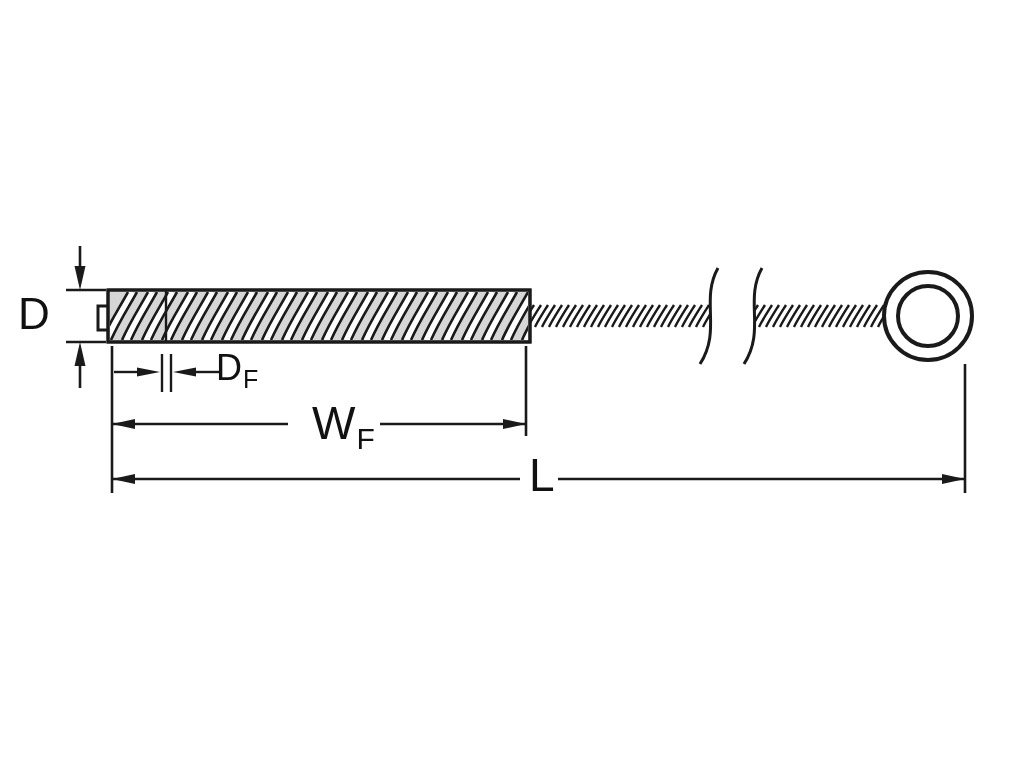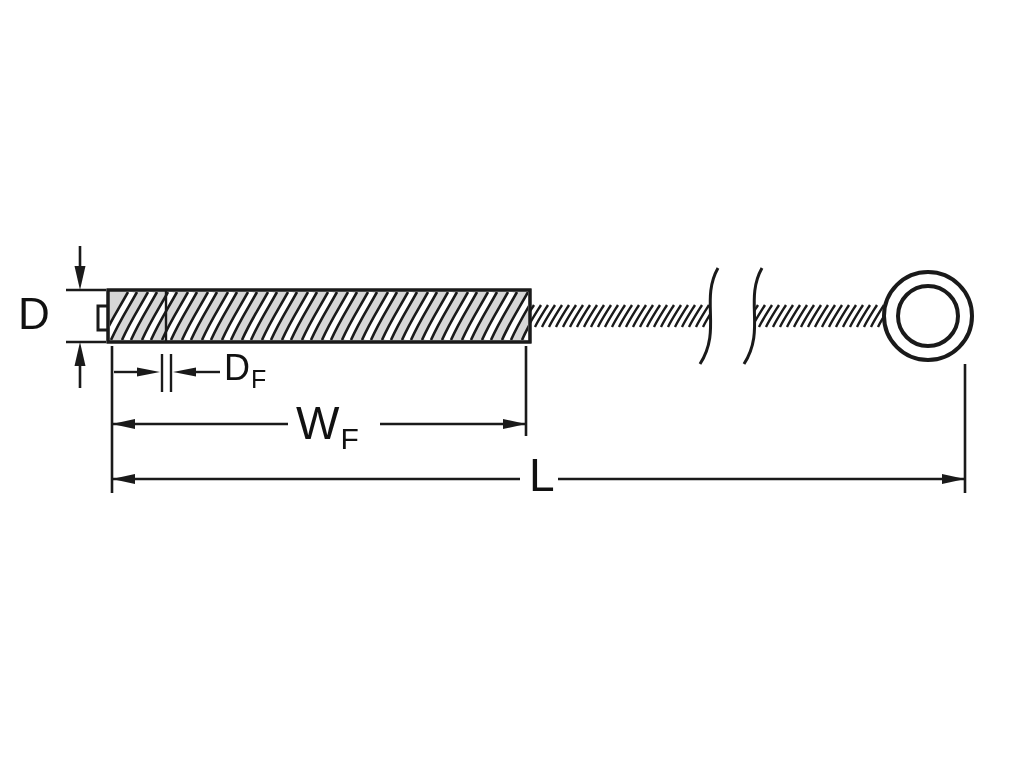--- a/index.html
+++ b/index.html
@@ -145,25 +145,25 @@
       <line x1="558" y1="479" x2="965" y2="479"></line>
       <polygon points="112,479 135,474 135,484" fill="#1a1a1a" stroke="none"></polygon>
       <polygon points="965,479 942,474 942,484" fill="#1a1a1a" stroke="none"></polygon>
     </g>
   </svg>
 
   <div class="dim-label lbl-d" style="left:18px;top:292px">
     <span class="main">D</span>
   </div>
 
-  <div class="dim-label lbl-df" style="left:224px;top:350px">
+  <div class="dim-label lbl-df" style="left:216px;top:350px">
     <span class="main">D</span><span class="sub">F</span>
   </div>
 
-  <div class="dim-label" style="left:296px;top:400px">
+  <div class="dim-label" style="left:312px;top:400px">
     <span class="main">W</span><span class="sub">F</span>
   </div>
 
   <div class="dim-label" style="left:529px;top:452px">
     <span class="main">L</span>
   </div>
 
 </div>
 
 </body></html>

